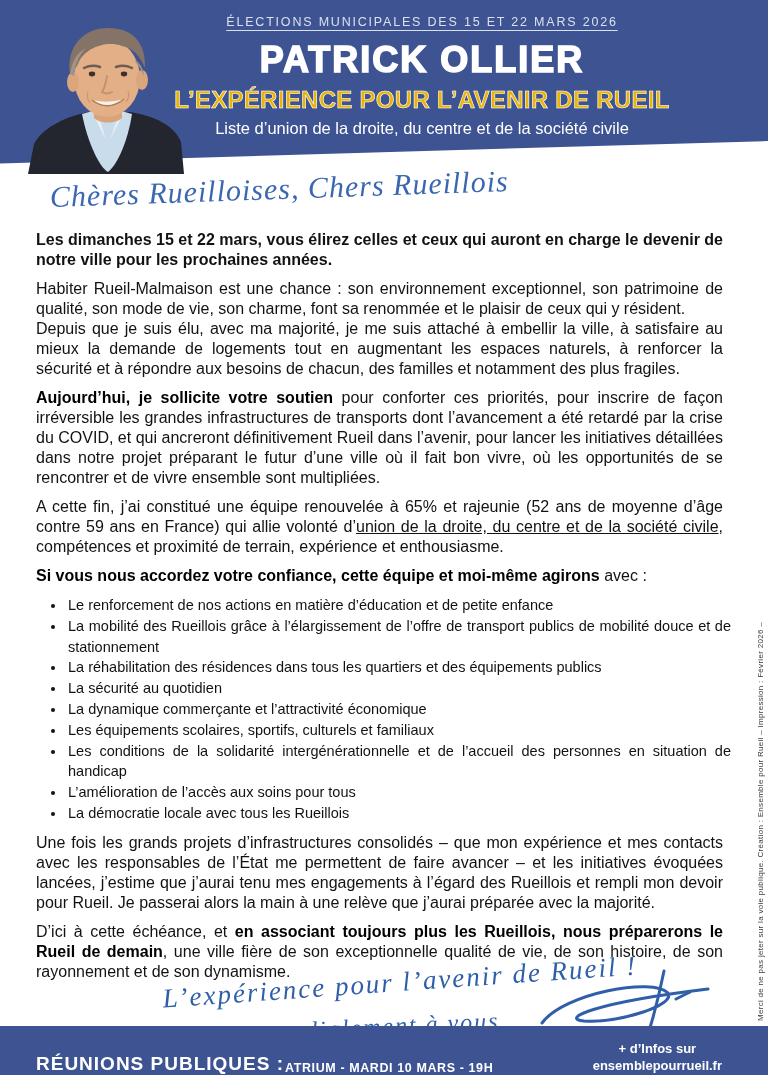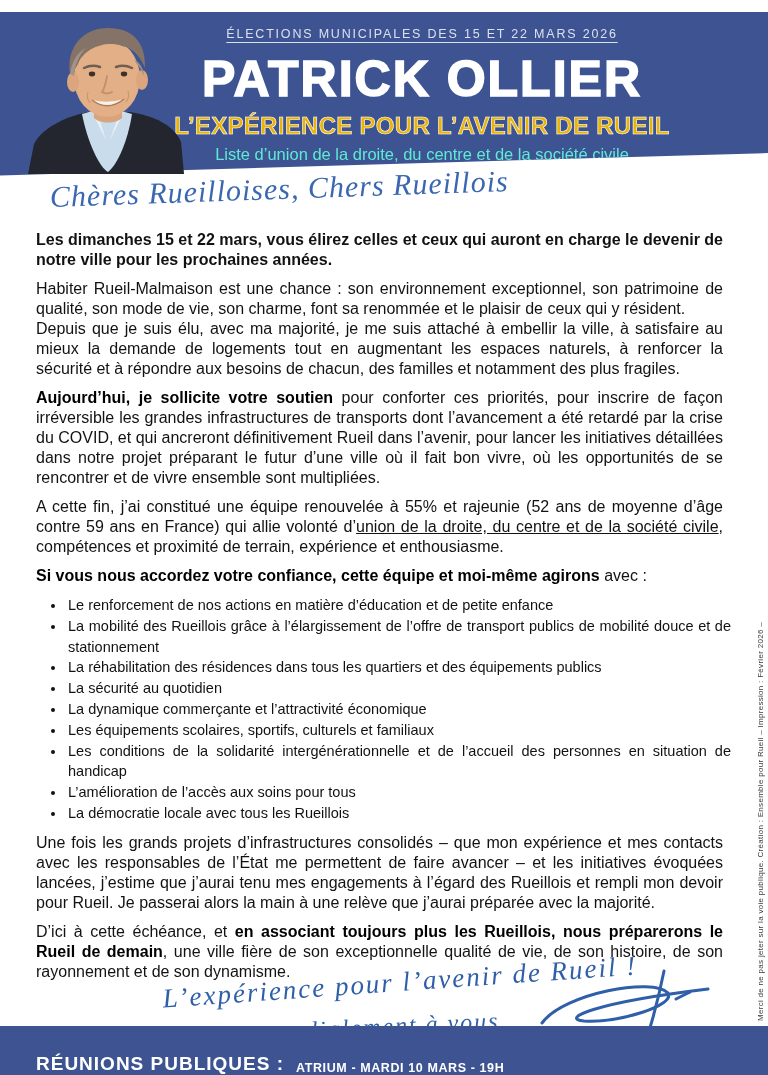--- a/index.html
+++ b/index.html
@@ -9,39 +9,38 @@
     font-family:"Liberation Sans", sans-serif;
     background:#ffffff;
   }
   .page { position:relative; width:768px; height:1075px; overflow:hidden; background:#fff; }
 
   
   .header {
     position:absolute; top:0; left:0; width:768px; height:172px;
     background:#3e5492;
     clip-path:polygon(0 0, 100% 0, 100% 82%, 0 95%);
-    margin-top:12px;
   }
   .header-inner { text-align:center; padding-top:12px; margin-left:88px; margin-right:12px; }
   .topline {
     display:inline-block;
     font-size:12.5px; letter-spacing:1.8px; color:#dbe0ef;
     text-decoration:underline; text-underline-offset:4px; font-weight:normal;
   }
   .title {
     margin-top:12px;
-    font-size:50px; font-weight:bold; color:#ffffff; letter-spacing:2px;
+    font-size:36px; font-weight:bold; color:#ffffff; letter-spacing:2px;
     -webkit-text-stroke:1.6px #ffffff; line-height:1;
   }
   .subtitle {
     margin-top:9px;
     font-size:24px; font-weight:bold; color:#eab308; letter-spacing:0.3px;
     -webkit-text-stroke:0.6px #ffffff; line-height:1.1;
   }
-  .tagline { margin-top:6px; font-size:16.5px; color:#5eead4; }
+  .tagline { margin-top:6px; font-size:16.5px; color:#ffffff; }
 
   
   .photo { position:absolute; left:26px; top:22px; width:158px; height:152px; z-index:3; }
   .photo svg { display:block; width:100%; height:100%; }
 
   
   .content { position:absolute; top:176px; left:36px; width:695px; }
   .salutation {
     font-family:"Liberation Serif", serif; font-style:italic;
     font-size:30px; color:#3a67b0; letter-spacing:1px;
@@ -84,21 +83,21 @@
     font-size:8px; color:#3a3a3a; letter-spacing:0.3px; white-space:nowrap;
   }
 
   
   .footer {
     position:absolute; left:0; bottom:0; width:768px; height:49px;
     background:#3e5492; color:#ffffff;
     display:flex; align-items:flex-end; padding:0 18px 0 36px;
   }
   .footer-label { font-size:19px; font-weight:bold; letter-spacing:1px; white-space:nowrap; }
-  .footer-events { margin-left:12px; display:flex; flex-direction:row; gap:3px; }
+  .footer-events { margin-left:1px; display:flex; flex-direction:row; gap:3px; }
   .footer-event { font-size:12.5px; font-weight:bold; letter-spacing:0.6px; white-space:nowrap; }
   .footer-info { margin-left:auto; margin-right:28px; text-align:center; font-size:13px; font-weight:bold; line-height:1.35; }
 </style>
 </head>
 <body>
 
 <div class="page">
 
   <div class="header">
     <div class="header-inner">
@@ -156,21 +155,21 @@
     <p class="para">
       <span class="pline">Habiter Rueil-Malmaison est une chance : son environnement exceptionnel, son patrimoine de qualité, son mode de vie, son charme, font sa renommée et le plaisir de ceux qui y résident.</span>
       <span class="pline">Depuis que je suis élu, avec ma majorité, je me suis attaché à embellir la ville, à satisfaire au mieux la demande de logements tout en augmentant les espaces naturels, à renforcer la sécurité et à répondre aux besoins de chacun, des familles et notamment des plus fragiles.</span>
     </p>
 
     <p class="para">
       <span class="b">Aujourd’hui, je sollicite votre soutien</span><span> pour conforter ces priorités, pour inscrire de façon irréversible les grandes infrastructures de transports dont l’avancement a été retardé par la crise du COVID, et qui ancreront définitivement Rueil dans l’avenir, pour lancer les initiatives détaillées dans notre projet préparant le futur d’une ville où il fait bon vivre, où les opportunités de se rencontrer et de vivre ensemble sont multipliées.</span>
     </p>
 
     <p class="para">
-      <span>A cette fin, j’ai constitué une équipe renouvelée à 55% et rajeunie (52 ans de moyenne d’âge contre 59 ans en France) qui allie volonté d’</span><span class="u">union de la droite, du centre et de la société civile</span><span>, compétences et proximité de terrain, expérience et enthousiasme.</span>
+      <span>A cette fin, j’ai constitué une équipe renouvelée à 65% et rajeunie (52 ans de moyenne d’âge contre 59 ans en France) qui allie volonté d’</span><span class="u">union de la droite, du centre et de la société civile</span><span>, compétences et proximité de terrain, expérience et enthousiasme.</span>
     </p>
 
     <p class="para">
       <span class="b">Si vous nous accordez votre confiance, cette équipe et moi-même agirons</span><span> avec :</span>
     </p>
 
     <ul class="goals">
       <li>Le renforcement de nos actions en matière d’éducation et de petite enfance</li>
       <li>La mobilité des Rueillois grâce à l’élargissement de l’offre de transport publics de mobilité douce et de stationnement</li>
       <li>La réhabilitation des résidences dans tous les quartiers et des équipements publics</li>
@@ -202,15 +201,19 @@
 
   </div>
 
   <div class="vertical-note">Merci de ne pas jeter sur la voie publique. Création : Ensemble pour Rueil – Impression : Février 2026 –</div>
 
   <div class="footer">
     <div class="footer-label">RÉUNIONS PUBLIQUES :</div>
     <div class="footer-events">
       <div class="footer-event">ATRIUM - MARDI 10 MARS - 19H</div>
     </div>
+    <div class="footer-info">
+      <div>+ d’Infos sur</div>
+      <div>ensemblepourrueil.fr</div>
+    </div>
   </div>
 
 </div>
 
 </body></html>

